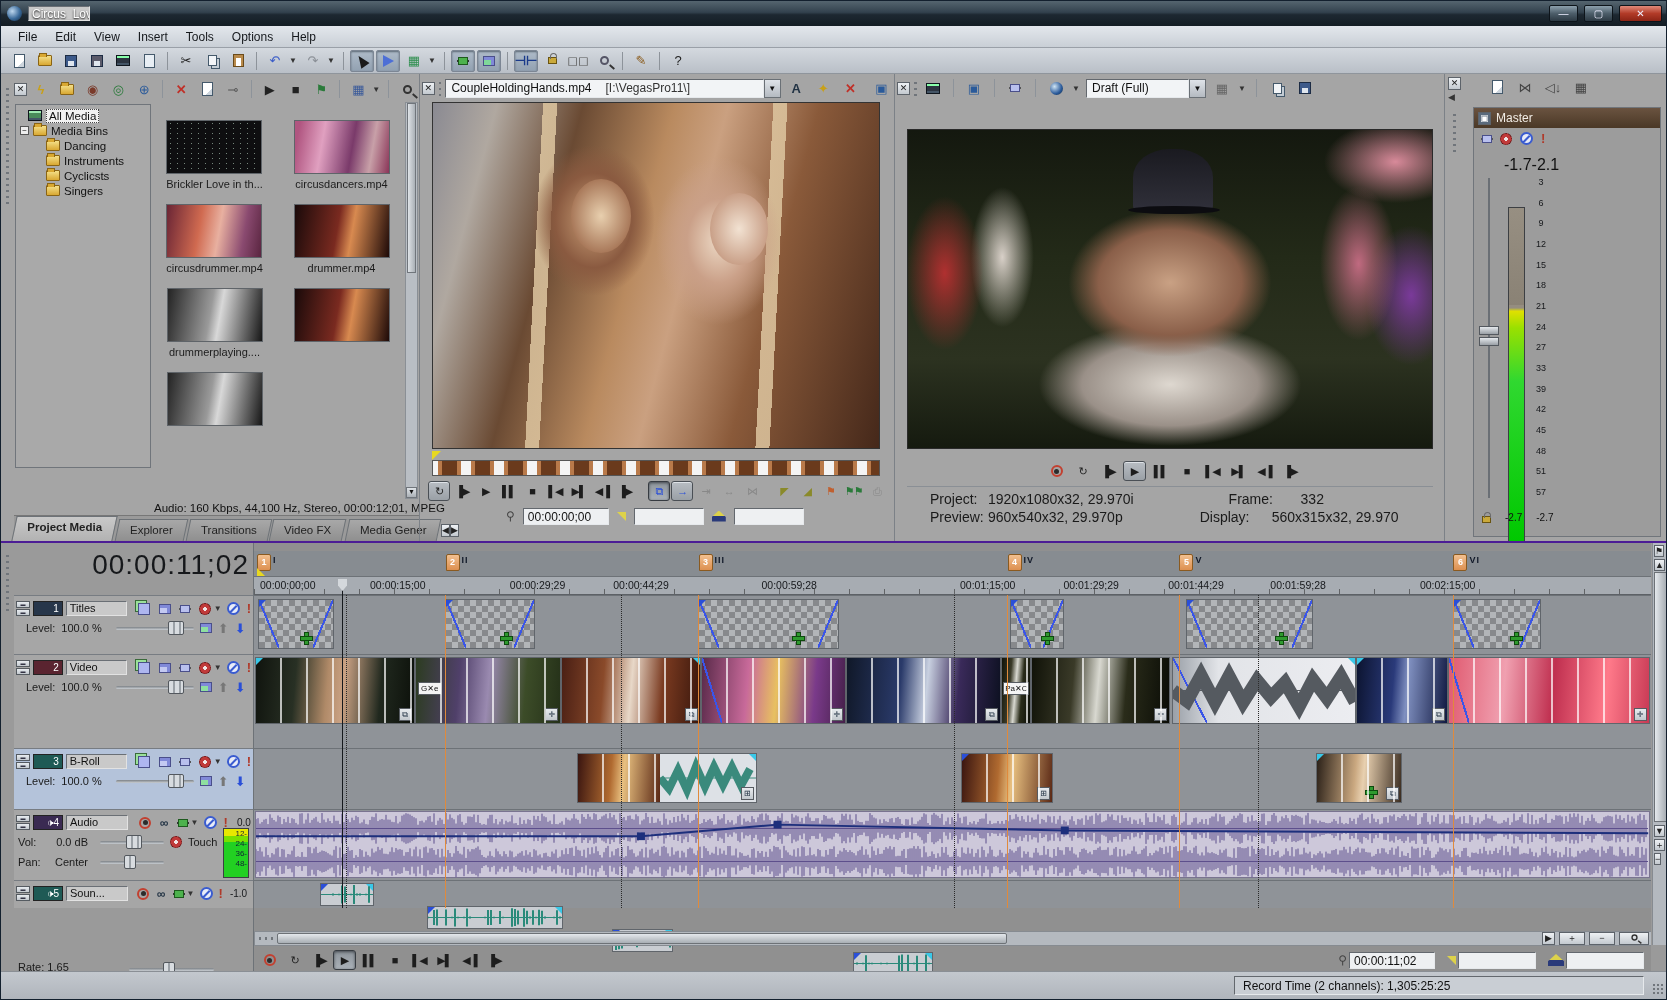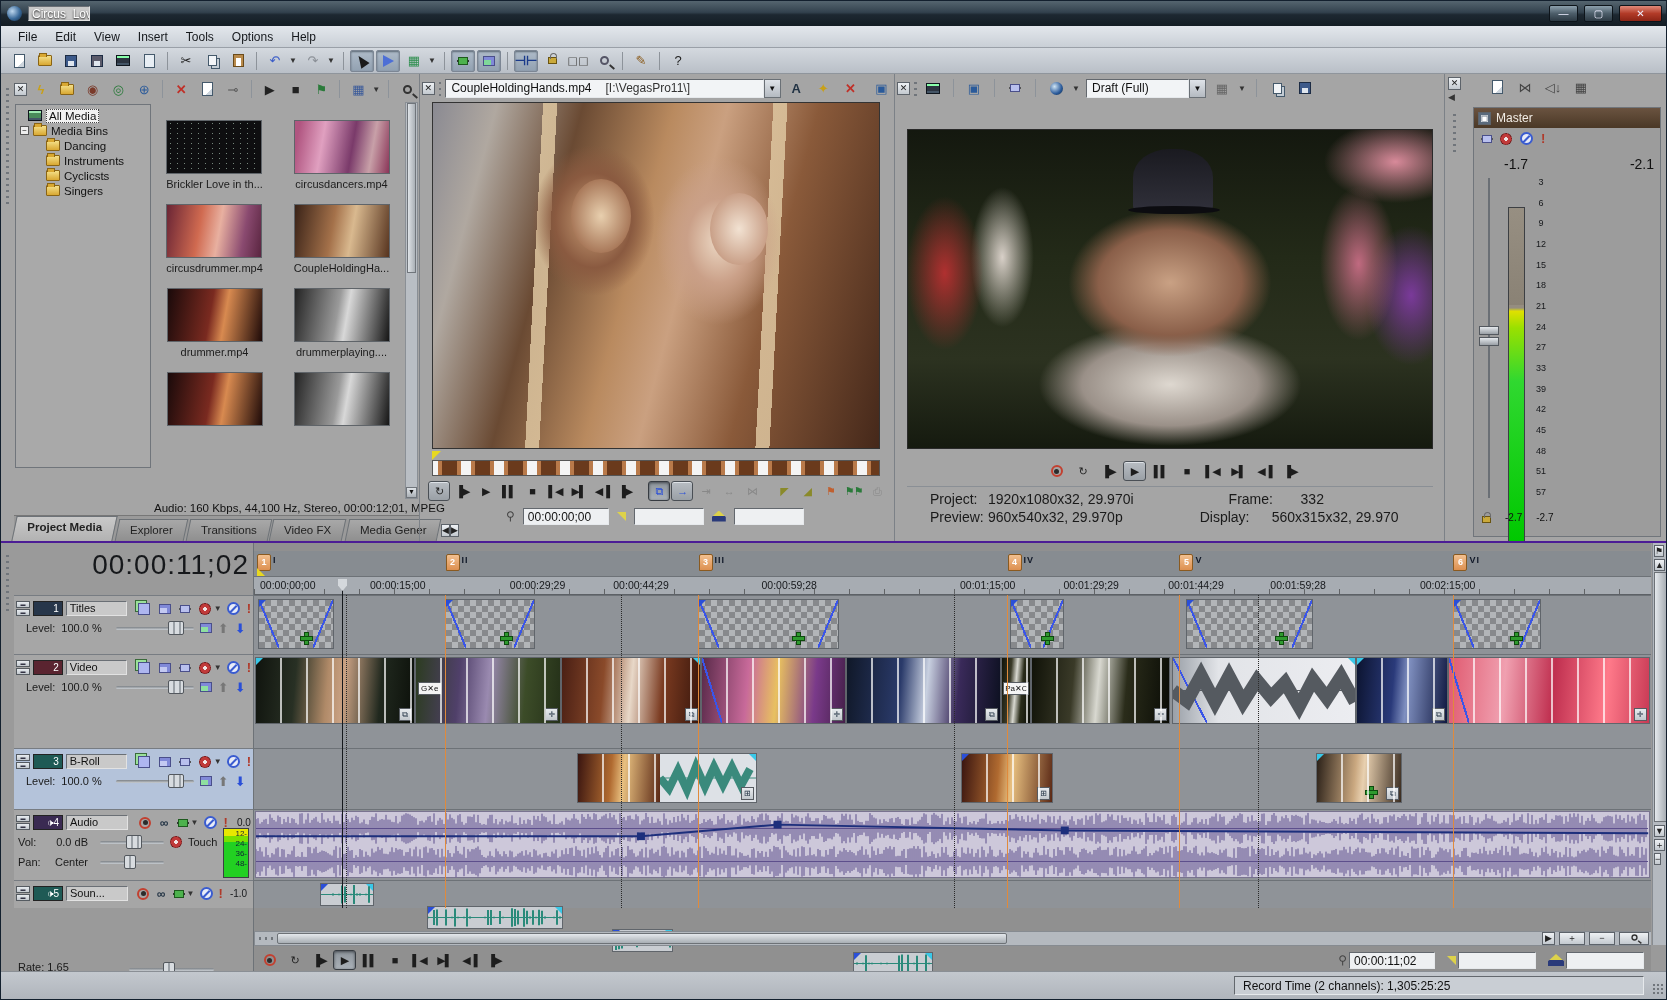--- a/index.html
+++ b/index.html
@@ -274,24 +274,20 @@
           </div>
         <div>
             <div class="thumb g-cdance"></div>
             <div class="tlabel">circusdancers.mp4</div>
           </div>
         <div>
             <div class="thumb g-cdrum"></div>
             <div class="tlabel">circusdrummer.mp4</div>
           </div>
         <div>
-            <div class="thumb g-couple"></div>
-            <div class="tlabel">CoupleHoldingHa...</div>
-          </div>
-        <div>
             <div class="thumb g-drummer"></div>
             <div class="tlabel">drummer.mp4</div>
           </div>
         <div>
             <div class="thumb g-dplay"></div>
             <div class="tlabel">drummerplaying....</div>
           </div>
         <div>
             <div class="thumb g-drummer"></div>
           </div>
@@ -483,21 +479,21 @@
         <span class="xbtn" style="background:#5a6a7c;color:#fff">▣</span>
         <span style="color:#f2ede6;font-size:12px">Master</span>
       </div>
       <div style="display:flex;gap:8px;padding:4px 0 0 8px;align-items:center">
         <span class="i-fx"></span>
         <span class="i-gear"></span>
         <span class="i-mute"></span>
         <span class="i-solo">!</span>
       </div>
 
-      <div class="abs" style="left:30px;top:48px;width:150px;display:flex;justify-content:space-between;font-size:14px">
+      <div class="abs" style="left:30px;top:48px;width:150px;display:flex;font-size:16px">
         <span>-1.7</span>
         <span>-2.1</span>
       </div>
 
       <div class="abs" style="left:14px;top:70px;width:2px;height:320px;background:#6a6f75"></div>
       <div class="abs" style="left:5px;top:218px;width:20px;height:22px">
         <div style="height:9px;background:linear-gradient(#e4e8ec,#9aa0a6);border:1px solid #53585e;margin-bottom:2px"></div>
         <div style="height:9px;background:linear-gradient(#e4e8ec,#9aa0a6);border:1px solid #53585e"></div>
       </div>
 

